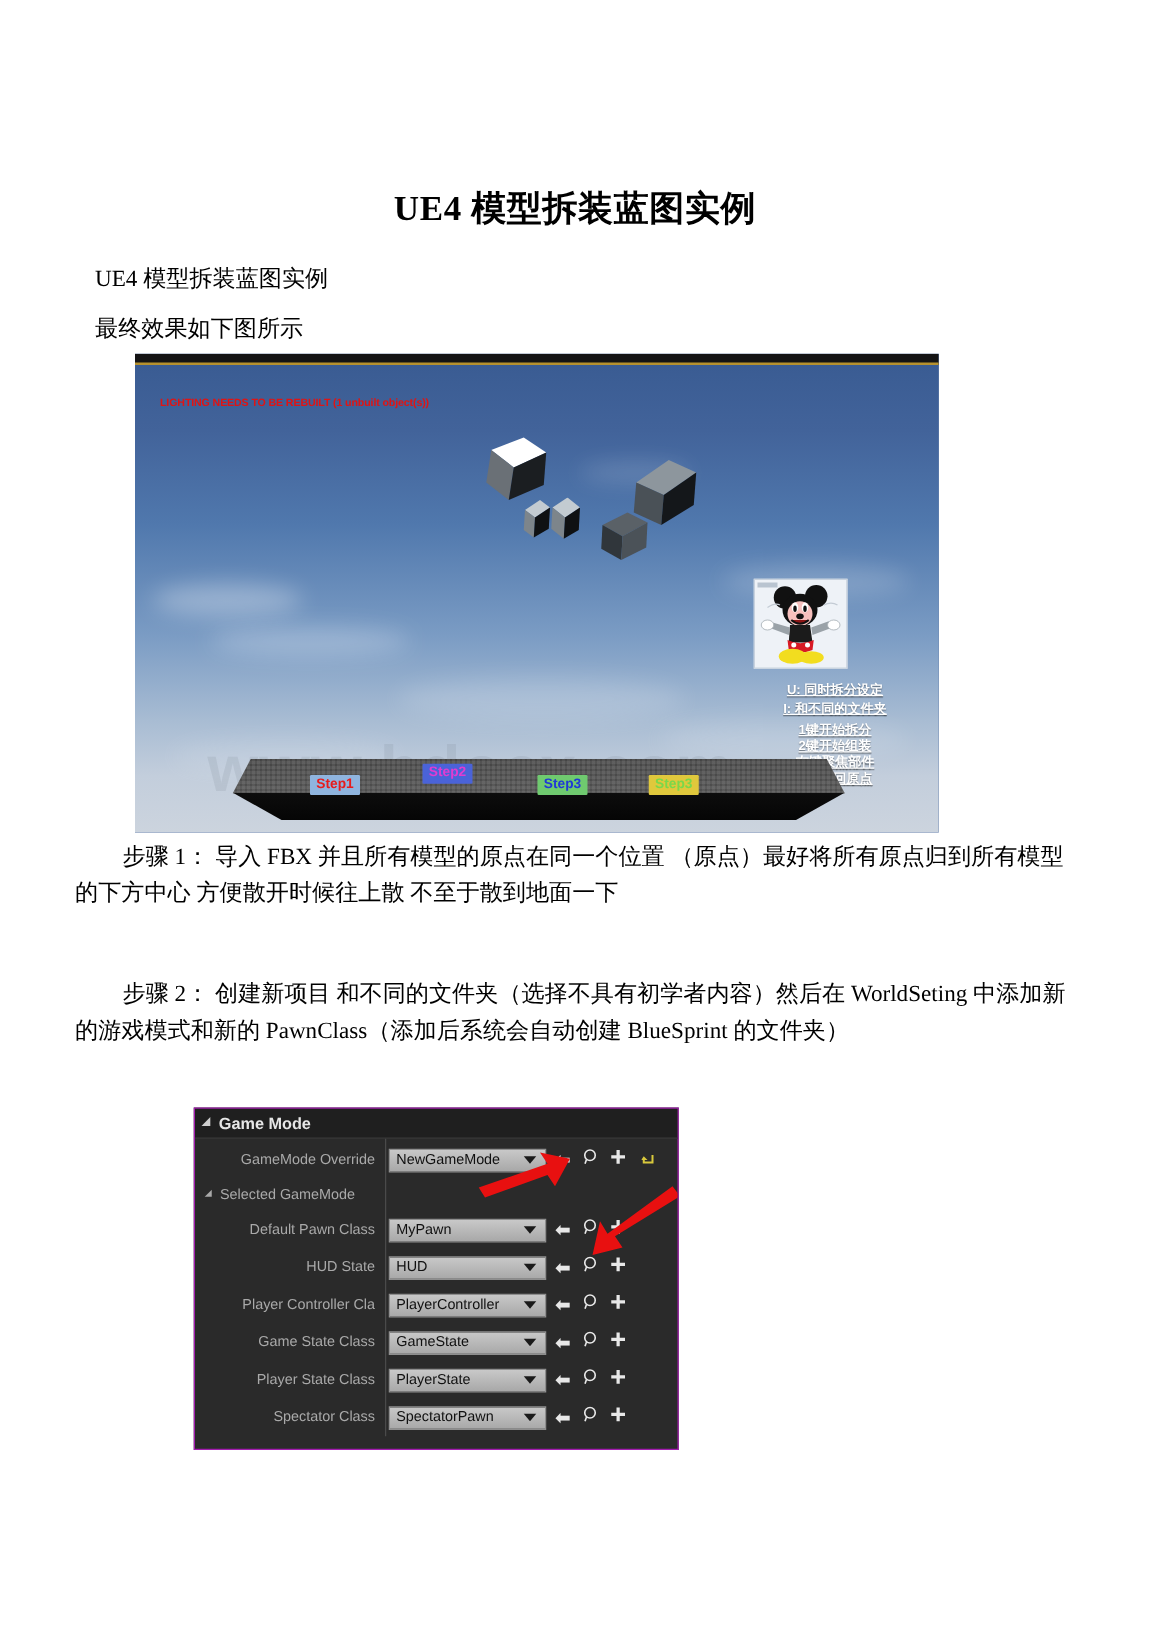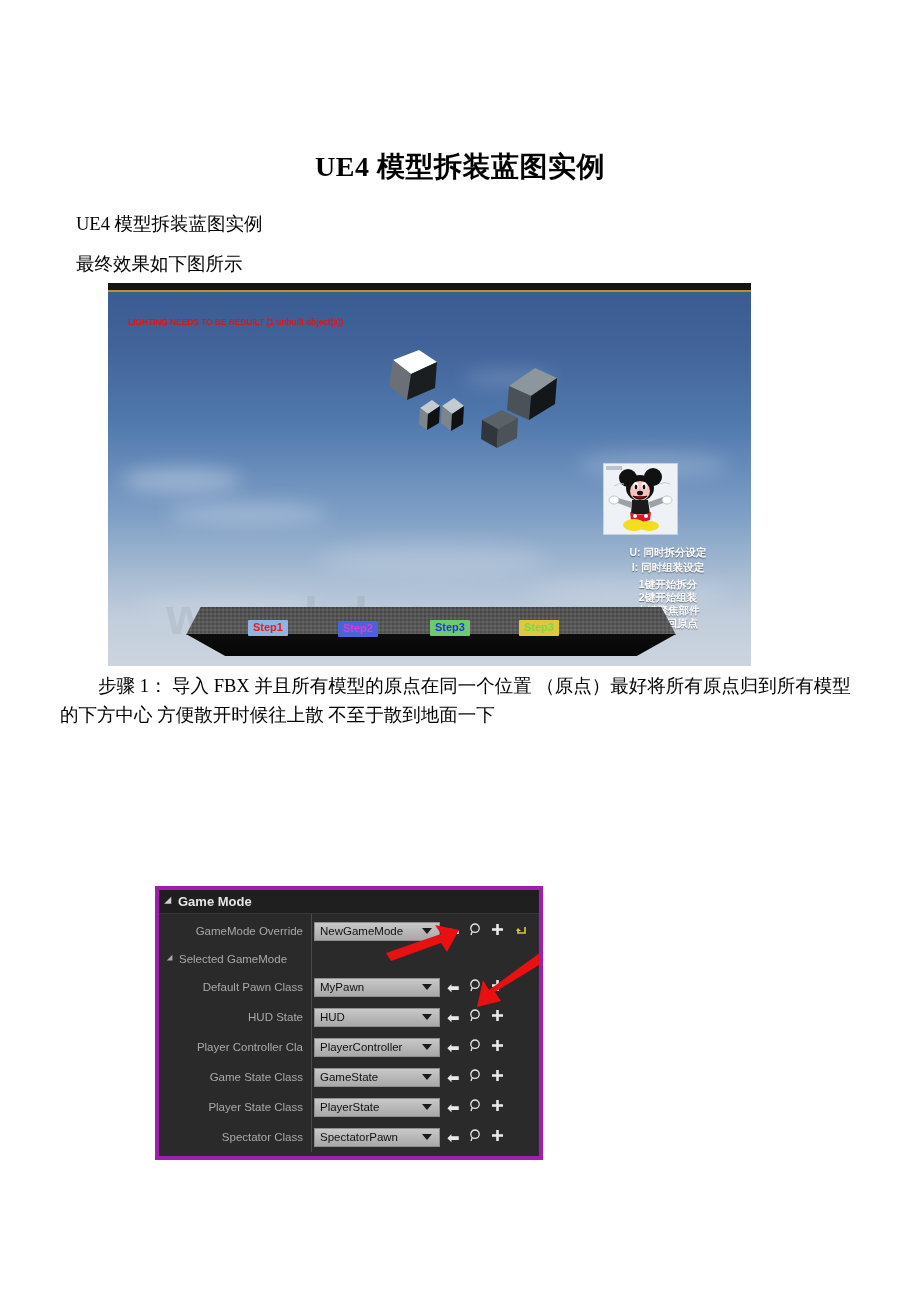--- a/index.html
+++ b/index.html
@@ -152,20 +152,21 @@
   .hud {
     position: absolute;
     left: 485px;
     top: 253px;
     width: 150px;
     text-align: center;
     font-family: "Liberation Sans", "DejaVu Sans", sans-serif;
     color: #ffffff;
     font-weight: bold;
     text-shadow: 0 1px 1px rgba(0,0,0,0.45);
+    text-decoration: underline;
   }
   .hud .l1, .hud .l2 { font-size: 10.5px; line-height: 15px; }
   .hud .l3, .hud .l4, .hud .l5, .hud .l6 { font-size: 10.5px; line-height: 13px; }
   .hud .sp { height: 3px; }
 
   
   .watermark {
     position: absolute;
     left: 58px;
     top: 294px;
@@ -211,21 +212,21 @@
   }
 
   
   .gm-panel {
     position: absolute;
     left: 155px;
     top: 886px;
     width: 388px;
     height: 274px;
     background: #2a2a2a;
-    border: 4px solid #a21caf;
+    border: 1px solid #a21caf;
     box-sizing: border-box;
     font-family: "Liberation Sans", "DejaVu Sans", sans-serif;
     overflow: hidden;
   }
   .gm-header {
     height: 23px;
     background: #1f1f1f;
     border-bottom: 1px solid #3a3a3a;
     display: flex;
     align-items: center;
@@ -409,41 +410,42 @@
           <ellipse cx="30" cy="61" rx="11" ry="6" fill="#f2dd1f"></ellipse>
           <ellipse cx="45" cy="62" rx="10" ry="5" fill="#f2dd1f"></ellipse>
 
           <path d="M10 22 Q16 18 20 20" stroke="#c3cbd4" stroke-width="1" fill="none"></path>
           <path d="M55 20 Q61 17 66 20" stroke="#c3cbd4" stroke-width="1" fill="none"></path>
         </svg>
       </div>
 
       <div class="hud">
         <div class="l1">U: 同时拆分设定</div>
-        <div class="l2">I: 同时组装设定</div>
+        <div class="l2">I: 和不同的文件夹</div>
         <div class="sp"></div>
         <div class="l3">1键开始拆分</div>
         <div class="l4">2键开始组装</div>
         <div class="l5">右键聚焦部件</div>
         <div class="l6">B键返回原点</div>
       </div>
 
       <div class="platform">
         <div class="plat-top"></div>
         <div class="plat-side"></div>
 
         <div class="step-btn" style="left:62px; top:13px; color:#e81c1c; background:#8fb4de;">Step1</div>
-        <div class="step-btn" style="left:152px; top:14px; color:#e03cd0; background:#4a63d8;">Step2</div>
+        <div class="step-btn" style="left:152px; top:4px; color:#e03cd0; background:#4a63d8;">Step2</div>
         <div class="step-btn" style="left:244px; top:13px; color:#2038d8; background:#6fca6f;">Step3</div>
         <div class="step-btn" style="left:333px; top:13px; color:#7ad84a; background:#e0c83c;">Step3</div>
       </div>
     </div>
   </div>
 
   <div class="para p-step1">步骤 1： 导入 FBX 并且所有模型的原点在同一个位置 （原点）最好将所有原点归到所有模型的下方中心 方便散开时候往上散 不至于散到地面一下</div>
+  <div class="para p-step2">步骤 2： 创建新项目 和不同的文件夹（选择不具有初学者内容）然后在 WorldSeting 中添加新的游戏模式和新的 PawnClass（添加后系统会自动创建 BlueSprint 的文件夹）</div>
 
   <div class="gm-panel">
 
     <div class="gm-header">
       <span class="tri"></span>
       <span>Game Mode</span>
     </div>
 
     <div class="gm-body">
       <div class="gm-divider"></div>

